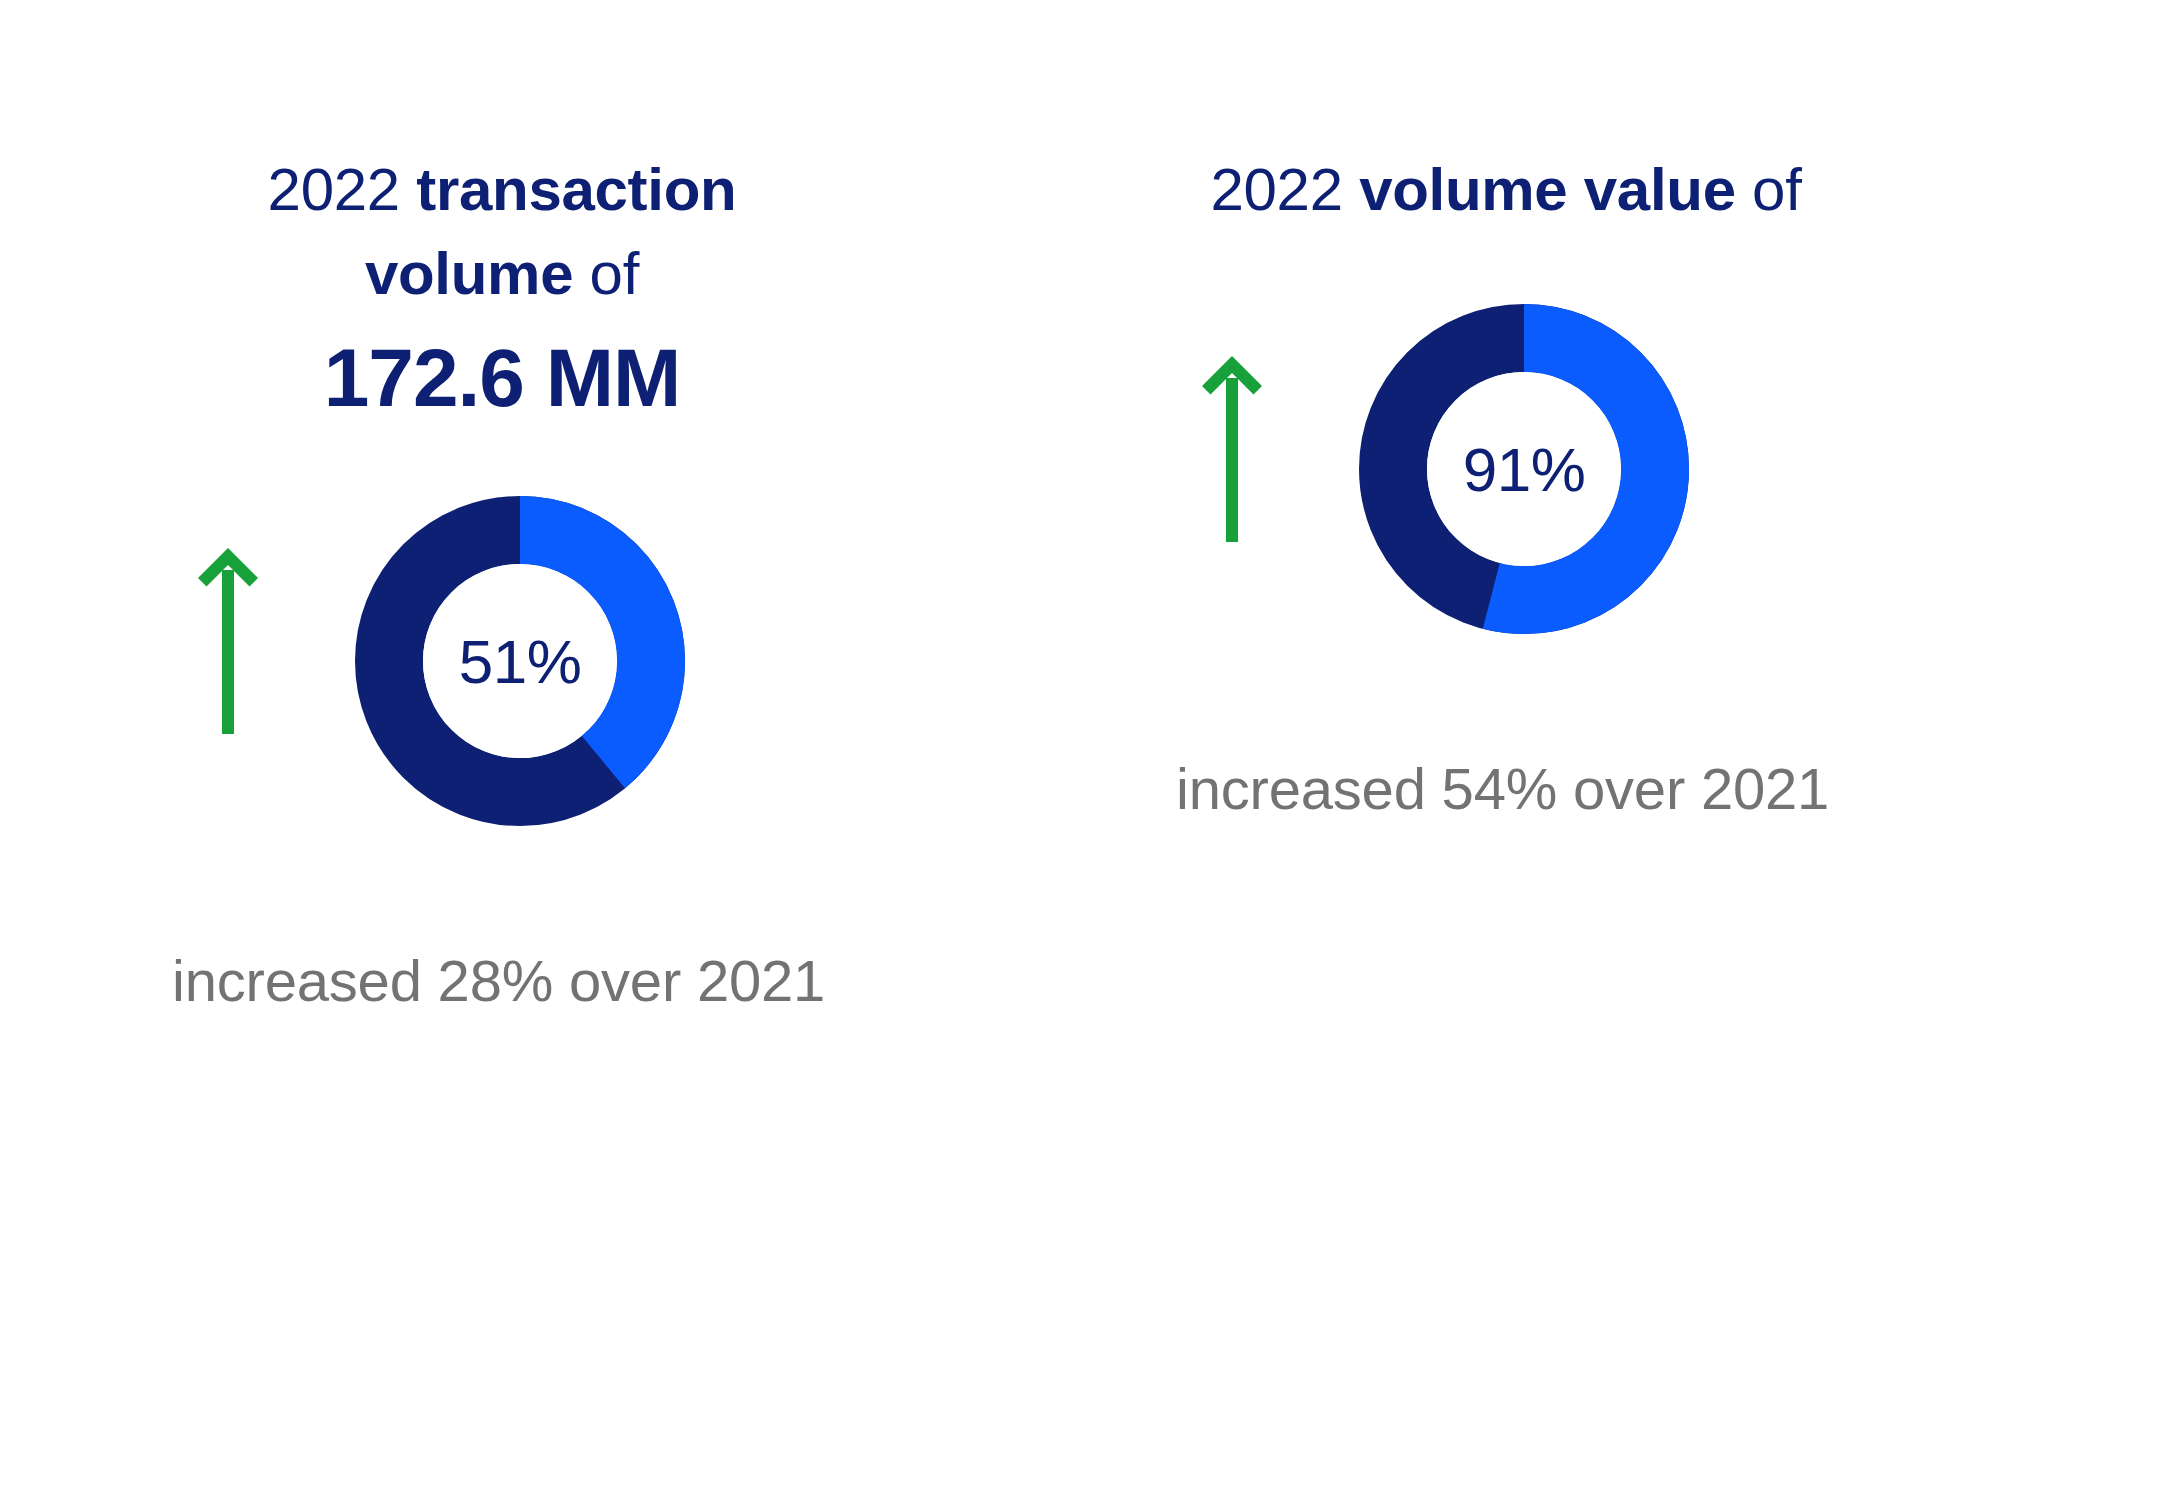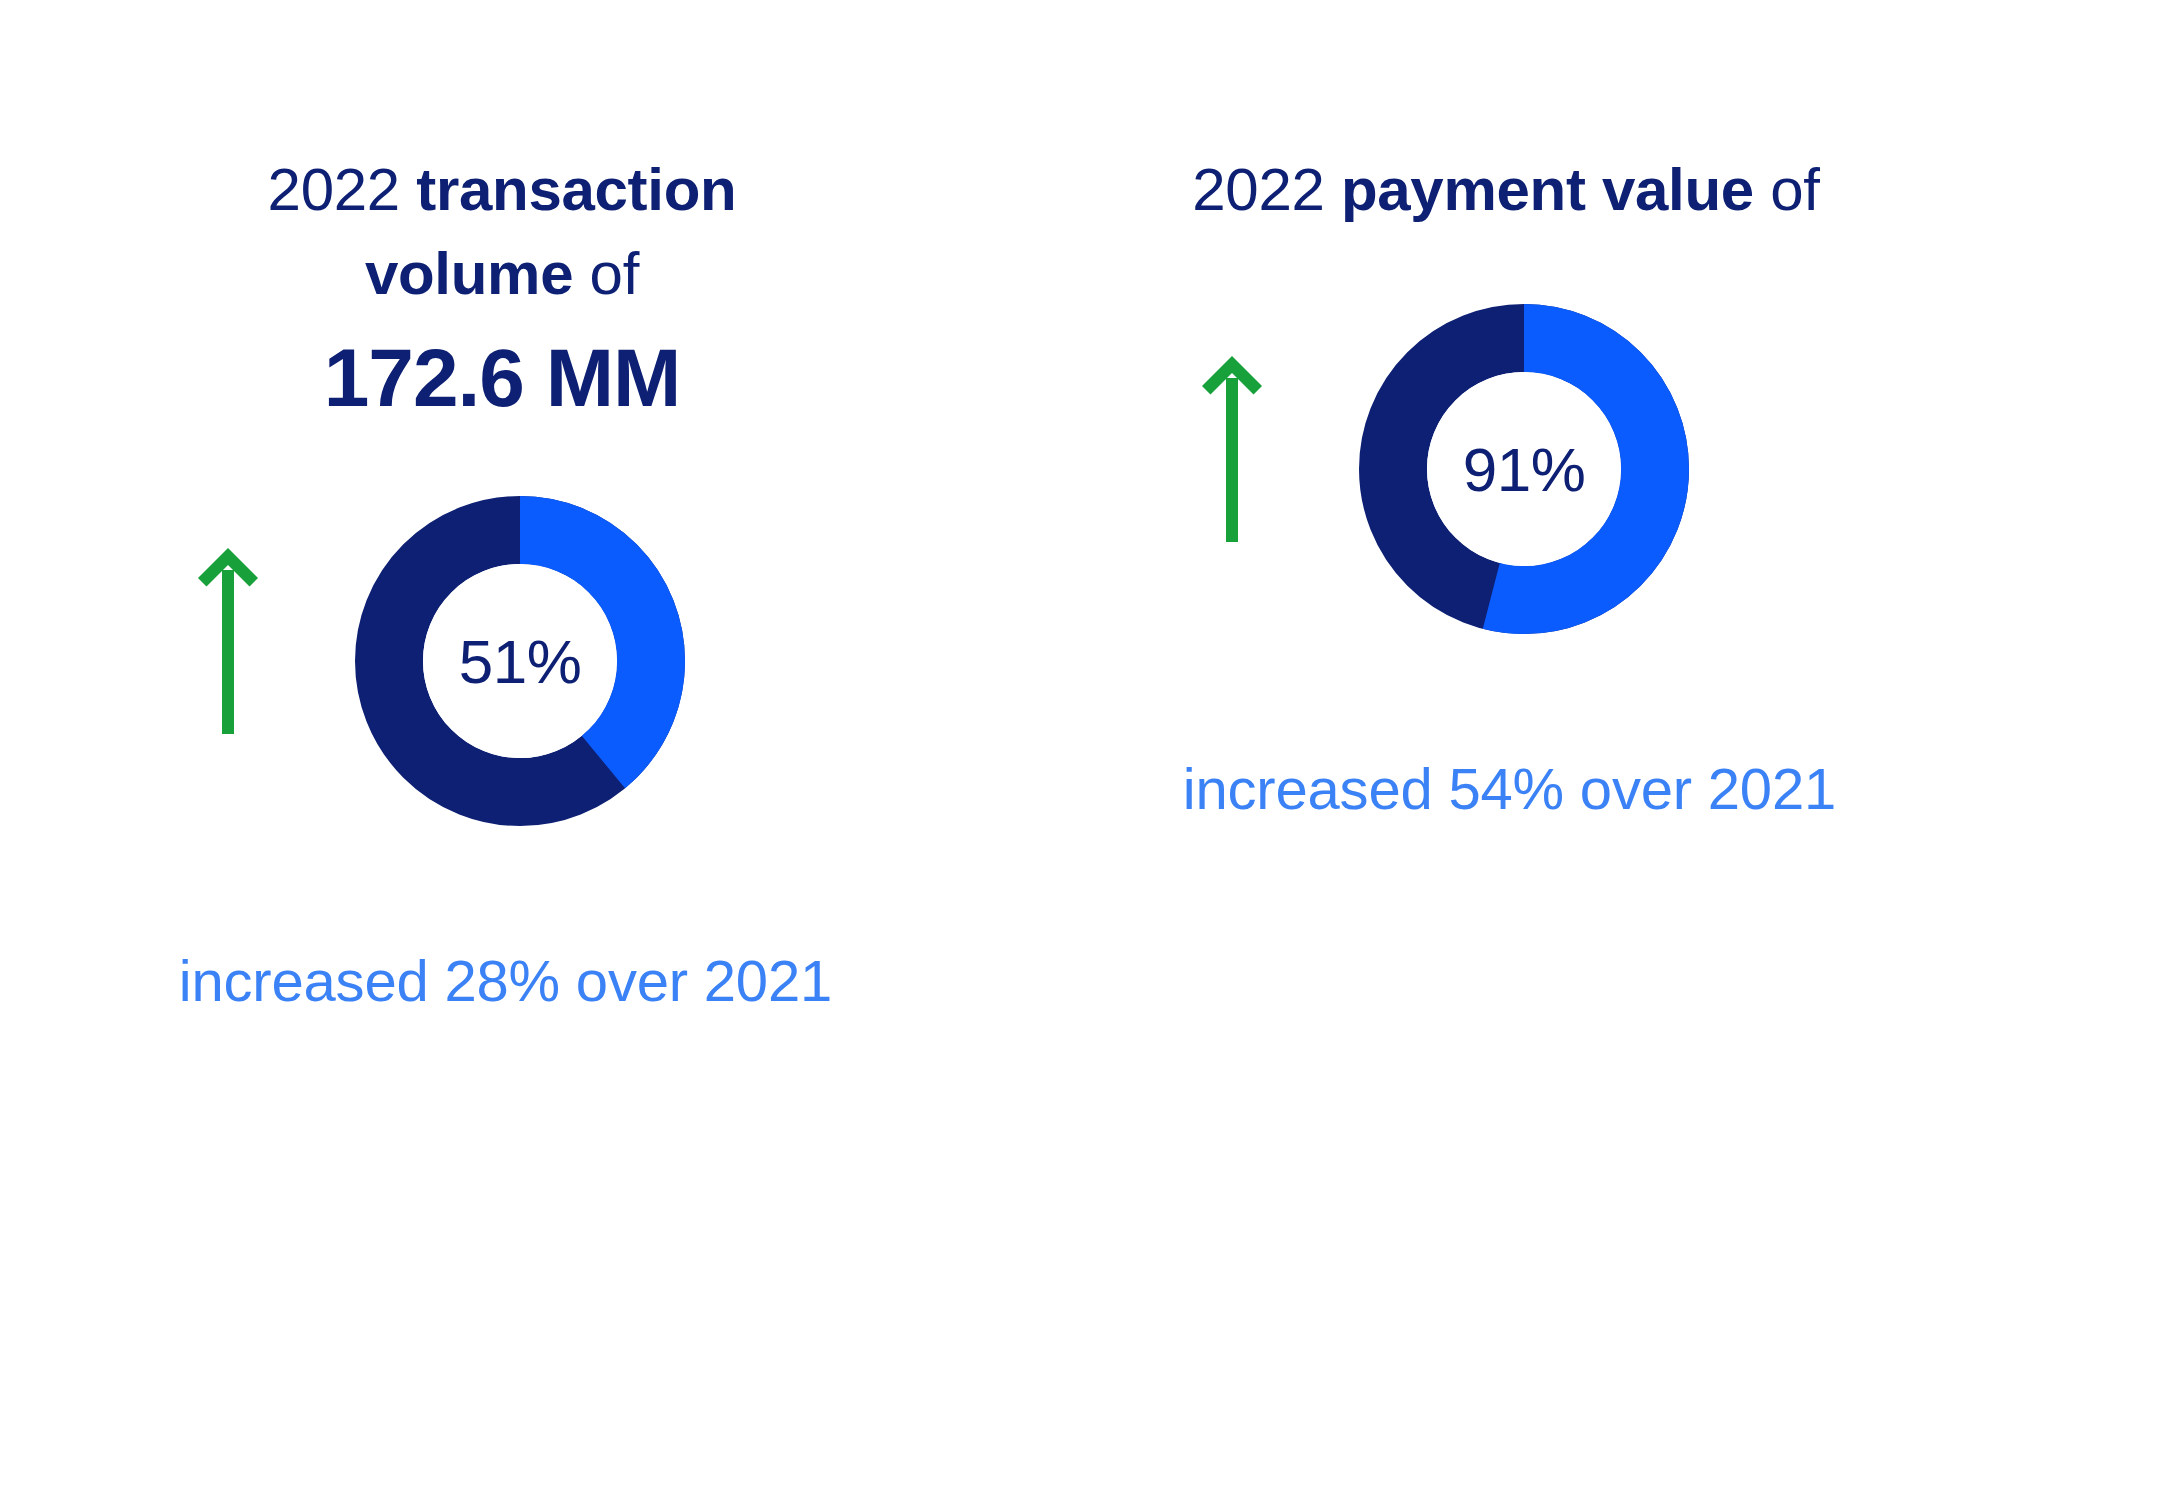--- a/index.html
+++ b/index.html
@@ -110,25 +110,25 @@
     font-size: 62px;
     font-weight: 400;
     color: #0d2073;
     letter-spacing: -0.5px;
   }
 
   
   .stat-caption {
     margin-top: 92px;
     width: 660px;
-    text-align: right;
+    text-align: left;
     font-size: 58px;
     line-height: 86px;
     font-weight: 400;
-    color: #3b82f6;
+    color: #737373;
     letter-spacing: -0.2px;
   }
 </style>
 </head>
 <body>
 
 <div class="board">
 
   <div class="stat-card">
 
@@ -159,21 +159,21 @@
       </div>
 
     </div>
 
     <div class="stat-caption">increased 28% over 2021</div>
   </div>
 
   <div class="stat-card">
 
     <div class="stat-heading">
-      <span>2022 </span><span class="strong">payment value</span><span> of</span>
+      <span>2022 </span><span class="strong">volume value</span><span> of</span>
     </div>
 
 
     <div class="donut-row">
 
       <div class="arrow-wrap">
         <svg viewBox="0 0 64 190" xmlns="http://www.w3.org/2000/svg" aria-hidden="true">
           <rect x="26" y="24" width="12" height="164" fill="#18a03a"></rect>
           <path d="M32 2 L62 32 L53.5 40.5 L32 19 L10.5 40.5 L2 32 Z" fill="#18a03a"></path>
         </svg>

